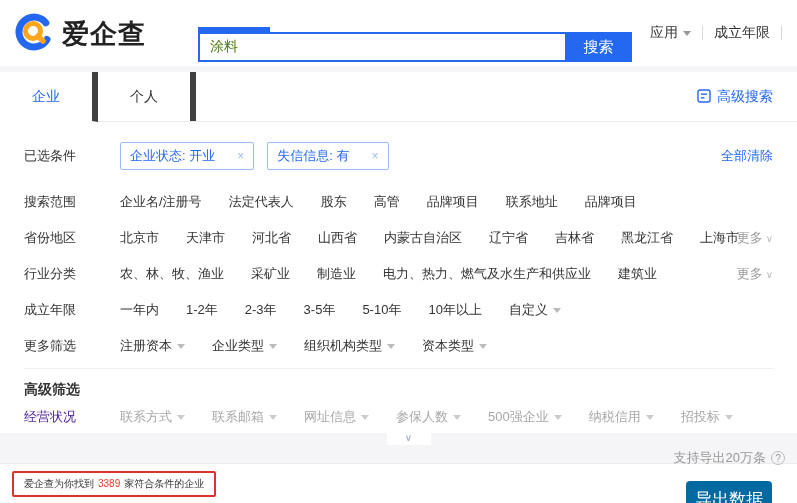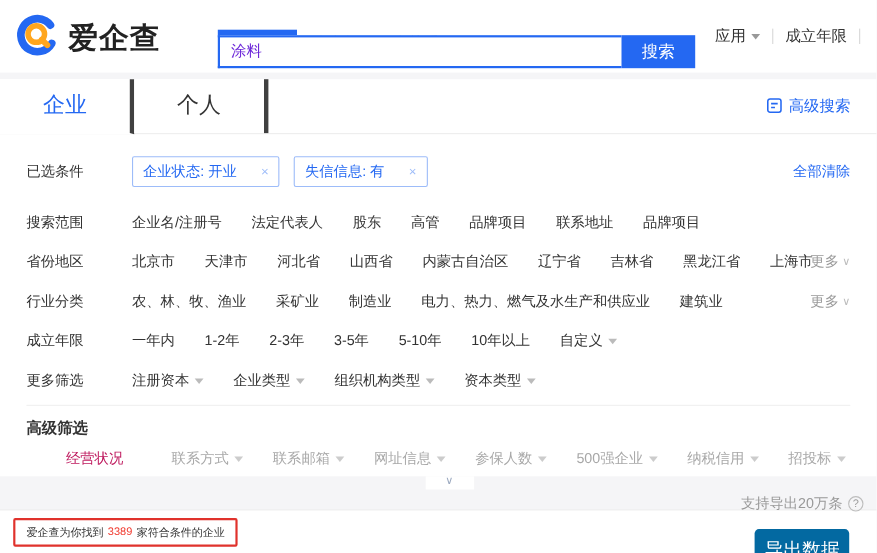--- a/index.html
+++ b/index.html
@@ -15,51 +15,51 @@
   .top-header { height:66px; background:#fff; position:relative; }
   .logo { position:absolute; left:14px; top:12px; display:flex; align-items:center; gap:8px; cursor:pointer; }
   .logo-text { font-size:27px; font-weight:700; color:#222; letter-spacing:1px; }
   .search-area { position:absolute; left:198px; top:7px; width:434px; }
   .search-tabs { display:flex; height:25px; }
   .stab { padding:0 15px; font-size:14px; line-height:25px; color:#333; cursor:pointer;margin-top:20px; }
   .stab.active { background:#2468F2; color:#fff; }
   .search-box { display:flex; height:30px; }
   .search-box input {
     flex:1; border:2px solid #2468F2; border-right:none; height:30px;
-    padding:0 10px; font-size:14px; color:#6d28d9; outline:none;
+    padding:0 10px; font-size:14px; color:#4d7c0f; outline:none;
     font-family:Liberation Mono, monospace;
   }
   .search-btn { width:67px; background:#2468F2; color:#fff; border:none; font-size:15px; cursor:pointer; font-family:inherit; }
   .top-right { position:absolute; right:4px; top:24px; display:flex; align-items:center; font-size:14px; color:#333; }
   .tr-item { cursor:pointer; display:flex; align-items:center; gap:5px; }
   .v-div { width:1px; height:14px; background:#d8d8d8; margin:0 11px; }
   .caret-tri { display:inline-block; width:0; height:0; border:4px solid transparent; border-top:5px solid #999; margin-top:5px; }
   
   .panel { margin-top:6px; background:#fff; height:361px; position:relative; }
   .ptabs { height:50px; display:flex; border-bottom:1px solid #ededed; position:relative; }
-  .ptab { width:122px; text-align:center; line-height:49px; font-size:20px; color:#333; cursor:pointer; border-right:4px solid #404040; background:#fff; }
+  .ptab { width:98px; text-align:center; line-height:49px; font-size:14px; color:#333; cursor:pointer; border-right:6px solid #404040; background:#fff; }
   .ptab.active { color:#2468F2; margin-bottom:-1px; border-bottom:1px solid #fff; }
   .adv-search { position:absolute; right:24px; top:0; height:50px; display:flex; align-items:center; gap:6px; color:#2468F2; font-size:14px; cursor:pointer; }
   .frow { display:flex; align-items:center; height:36px; padding:0 24px; font-size:13px; position:relative; }
   .flabel { width:96px; flex-shrink:0; color:#333; }
   .fopts { display:flex; align-items:center; flex-wrap:nowrap; }
   .fopt { margin-right:27px; color:#333; cursor:pointer; white-space:nowrap; }
   .fopt.dd { display:flex; align-items:center; }
   .dd .caret-tri { border-top-color:#bbb; margin-left:5px; }
   .more-link { position:absolute; right:24px; color:#999; cursor:pointer; display:flex; align-items:center; gap:3px; font-size:13px; }
   .more-link .chev { font-size:10px; color:#bbb; }
   .row-selected { height:44px; margin-top:12px; }
   .chips { display:flex; gap:13px; }
   .chip { border:1px solid #9dbcf9; color:#2468F2; background:#fff; padding:4px 9px; font-size:13px; border-radius:2px; display:flex; align-items:center; gap:22px; cursor:default; }
   .chip-x { color:#9dbcf9; font-size:12px; cursor:pointer; }
   .clear-all { position:absolute; right:24px; color:#2468F2; cursor:pointer; font-size:13px; }
   .rows-block { padding-top:6px; }
   .sect-divider { height:1px; background:#f0f0f0; margin:4px 24px; }
   .adv-title { padding:8px 24px 4px; font-size:14px; font-weight:700; color:#333; height:26px; }
-  .frow.disabled .flabel { color:#be185d;margin-left:36px; }
+  .frow.disabled .flabel { color:#4c1d95; }
   .frow.disabled .fopt { color:#a8a8a8; }
   .frow.disabled .caret-tri { border-top-color:#ccc; }
   .collapse-tab { position:absolute; left:50%; margin-left:-12px; bottom:-12px; width:44px; height:12px; background:#fff; text-align:center; line-height:10px; font-size:10px; color:#9aa8bf; cursor:pointer; }
   
   .footer { position:absolute; left:0; bottom:0; width:797px; height:40px; background:#fff; border-top:1px solid #ebebeb; display:flex; align-items:center; justify-content:space-between; padding:0 12px; }
   .result-box { border:2px solid #e0322c; border-radius:2px; padding:4px 10px; display:flex; align-items:center; font-size:10px; color:#333; }
   .result-count { color:#f13a2f; margin:0 4px; }
   .footer-right { display:flex; align-items:center; gap:14px; font-size:13px; color:#999;flex-direction:column; }
   .hint-wrap { display:flex; align-items:center; gap:5px; }
   .help-icon { width:14px; height:14px; border:1px solid #bdbdbd; border-radius:50%; display:inline-flex; align-items:center; justify-content:center; font-size:10px; color:#9b9b9b; }

